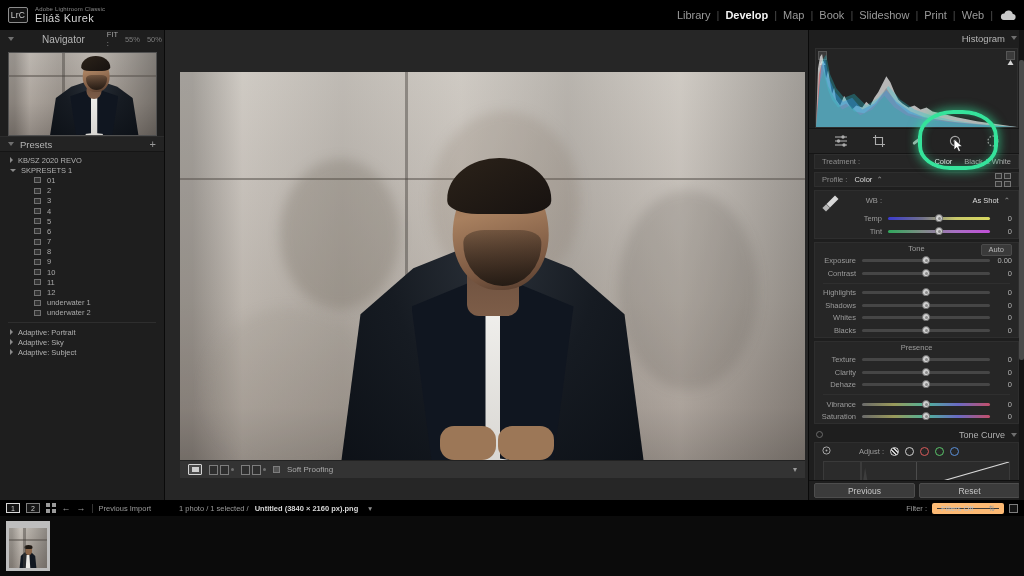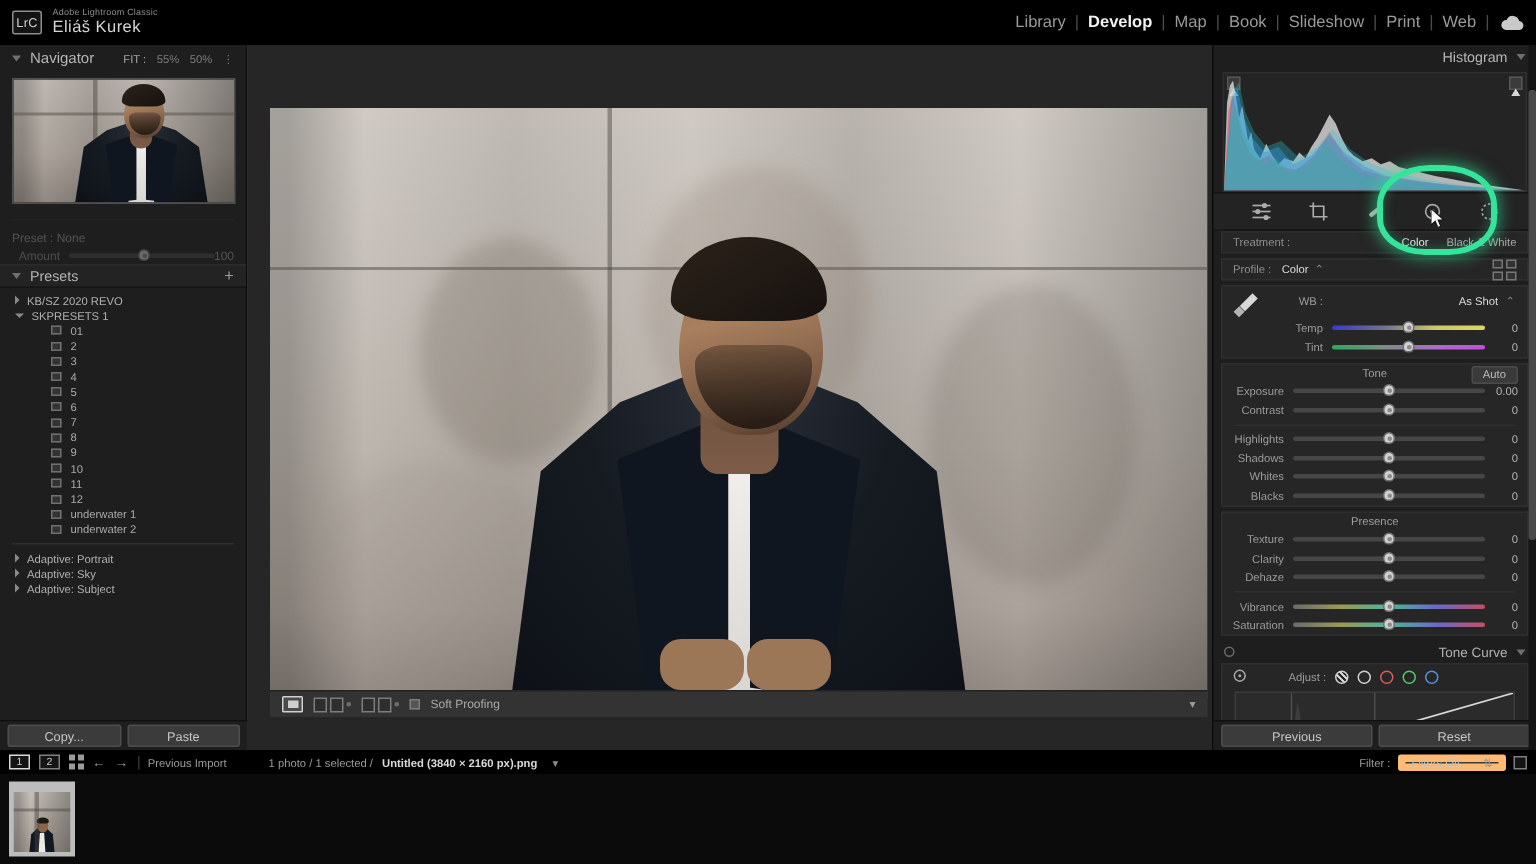--- a/index.html
+++ b/index.html
@@ -3,21 +3,21 @@
 <meta charset="utf-8">
 <style>
   * { box-sizing: border-box; margin: 0; padding: 0; }
   html, body {
     width: 1024px; height: 576px;
     background: #000;
     font-family: "Liberation Sans", sans-serif;
     overflow: hidden;
     -webkit-font-smoothing: antialiased;
   }
-  .app { position: relative; width: 1024px; height: 576px; background: #84cc16; padding-left: 40px; }
+  .app { position: relative; width: 1024px; height: 576px; background: #ffffff; padding-left: 40px; }
 
   
   .topbar {
     position: absolute; left: 0; top: 0; width: 1024px; height: 30px;
     background: #000; display: flex; align-items: center;
   }
   .identity { display: flex; align-items: center; padding-left: 8px; gap: 7px; }
   .lrc-badge {
     width: 20px; height: 16px; border: 1px solid #8d8d8d; border-radius: 2px;
     color: #cfcfcf; font-size: 8.5px; letter-spacing: .2px;
@@ -47,21 +47,21 @@
     background: #1e1e1e; border-left: 1px solid #0a0a0a;
   }
   .center {
     position: absolute; left: 165px; top: 30px; right: 204px; height: 470px;
     background: #262626;
   }
   .tri { width: 0; height: 0; border-left: 3.5px solid transparent; border-right: 3.5px solid transparent;
          border-top: 4px solid #6f6f6f; margin-right: 6px; }
 
   
-  .nav-head { padding: 0 8px; height: 18px; display:flex; align-items:center; }
+  .nav-head { padding: 0 8px; height: 18px; display:flex; align-items:center;gap:22px; }
   .nav-title { font-size: 10px; color: #b5b5b5; }
   .nav-zoom { margin-left: auto; display: flex; align-items: center; gap: 7px; font-size: 7.5px; color: #7b7b7b; }
   .nav-zoom .fit { color: #a5a5a5; }
   .nav-thumb-wrap { padding: 4px 8px 0 8px; }
   .nav-thumb {
     width: 149px; height: 84px; border: 1px solid #505050; position: relative; overflow: hidden;
     background: #23201e;
   }
   .dim-block { margin: 10px 8px 0 8px; padding-top: 5px; border-top: 1px solid #2a2a2a; opacity: .42; }
   .dim-row { display: flex; align-items: center; font-size: 8px; color: #9a9a9a; height: 12px; }
@@ -295,32 +295,20 @@
           <div class="lapelL" style="left:24px;width:21px;height:46px;"></div>
           <div class="lapelR" style="right:24px;width:21px;height:46px;"></div>
           <div class="neck" style="bottom:36px;width:15px;height:16px;"></div>
           <div class="head" style="bottom:43px;width:27px;height:33px;"></div>
           <div class="hair" style="bottom:64px;width:29px;height:15px;"></div>
           <div class="beard" style="bottom:45px;width:21px;height:15px;"></div>
         </div>
       </div>
     </div>
 
-    <div class="dim-block">
-      <div class="dim-row">
-        <span>Preset : None</span>
-      </div>
-      <div class="dim-row">
-        <span class="lbl">Amount</span>
-        <span class="track">
-          <span class="knob" style="left:52%;"></span>
-        </span>
-        <span class="val">100</span>
-      </div>
-    </div>
 
     <div class="presets-head">
       <span class="tri"></span>
       <span class="presets-title">Presets</span>
       <span class="plus">+</span>
     </div>
 
     <div class="presets-list">
       <div class="pitem">
         <span class="arrow"></span>
@@ -398,24 +386,20 @@
           <span class="arrow"></span>
           <span>Adaptive: Sky</span>
         </div>
       <div class="pitem">
           <span class="arrow"></span>
           <span>Adaptive: Subject</span>
         </div>
 
     </div>
 
-    <div class="lp-buttons">
-      <div class="btn">Copy...</div>
-      <div class="btn">Paste</div>
-    </div>
   </div>
 
   <div class="center">
     <div class="photo-stage">
 
       <div class="photo">
         <div class="wall"></div>
         <div class="stain" style="left:16%;top:22%;width:120px;height:150px;background:rgba(90,80,70,.22);"></div>
         <div class="stain" style="left:40%;top:10%;width:150px;height:180px;background:rgba(120,105,90,.18);"></div>
         <div class="stain" style="left:70%;top:30%;width:140px;height:200px;background:rgba(70,64,58,.16);"></div>

